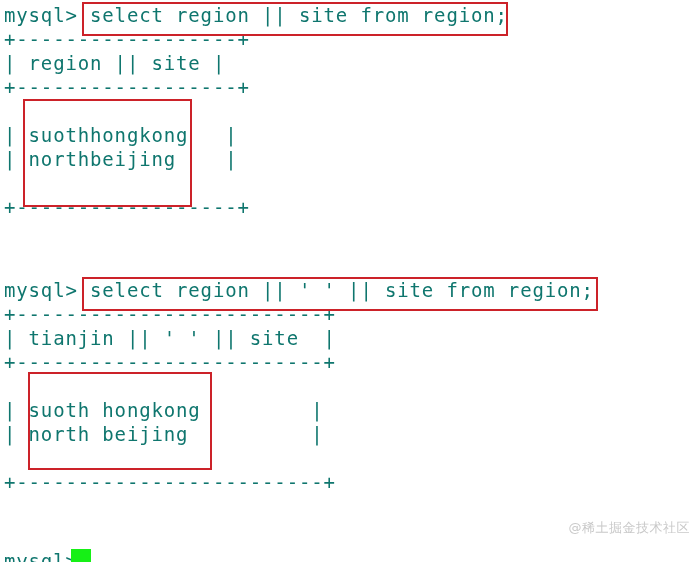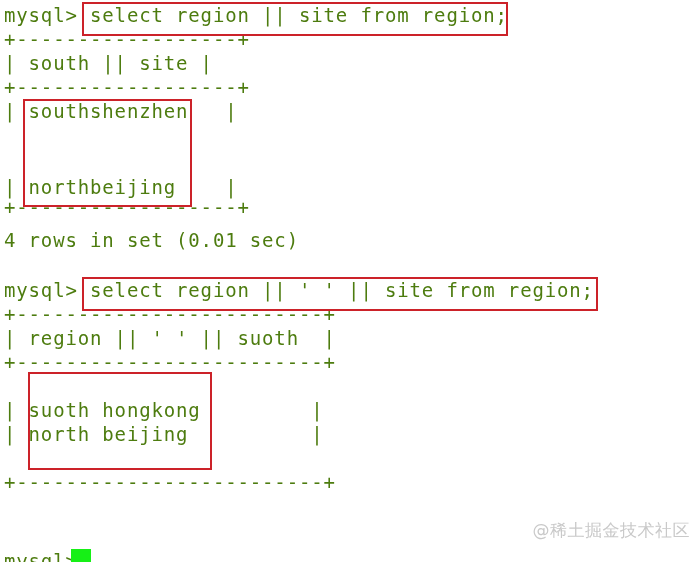--- a/index.html
+++ b/index.html
@@ -24,21 +24,21 @@
     background: #ffffff;
   }
 
   .line {
     position: absolute;
     left: 4px;
     height: 24px;
     line-height: 24px;
     font-size: 19px;
     letter-spacing: 0.85px;
-    color: #4d7c0f;
+    color: #0f766e;
     white-space: pre;
     font-family: "DejaVu Sans Mono", "Liberation Mono", monospace;
   }
 
   
   .redbox {
     position: absolute;
     border: 2px solid #cc2229;
     box-sizing: border-box;
     background: transparent;
@@ -57,44 +57,43 @@
     top: 549px;
     width: 20px;
     height: 13px;
     background: #16f016;
   }
 
   #watermark {
     position: absolute;
     right: 10px;
     top: 519px;
-    font-size: 17px;
+    font-size: 13px;
     color: #c9c9c9;
     font-family: "DejaVu Sans", "Liberation Sans", sans-serif;
     letter-spacing: 0.5px;
     white-space: pre;
   }
 </style>
 </head>
 <body>
 
 <div id="terminal">
 
   <div class="line" style="top:3px;">mysql&gt; select region || site from region;</div>
   <div class="line" style="top:27px;">+------------------+</div>
-  <div class="line" style="top:51px;">| south || site |</div>
+  <div class="line" style="top:51px;">| region || site |</div>
   <div class="line" style="top:75px;">+------------------+</div>
-  <div class="line" style="top:99px;">| southshenzhen   |</div>
-  <div class="line" style="top:147px;margin-top:28px;">| northbeijing    |</div>
+  <div class="line" style="top:123px;">| suothhongkong   |</div>
+  <div class="line" style="top:147px;">| northbeijing    |</div>
   <div class="line" style="top:195px;">+------------------+</div>
-  <div class="line" style="top:228px;">4 rows in set (0.01 sec)</div>
 
   <div class="line" style="top:278px;">mysql&gt; select region || ' ' || site from region;</div>
   <div class="line" style="top:302px;">+-------------------------+</div>
-  <div class="line" style="top:326px;">| region || ' ' || suoth  |</div>
+  <div class="line" style="top:326px;">| tianjin || ' ' || site  |</div>
   <div class="line" style="top:350px;">+-------------------------+</div>
   <div class="line" style="top:422px;">| north beijing          |</div>
   <div class="line" style="top:398px;">| suoth hongkong         |</div>
   <div class="line" style="top:470px;">+-------------------------+</div>
 
   <div class="line" style="top:549px;">mysql&gt;</div>
   <div id="cursor-block"></div>
 
   <div class="redbox" id="box-query-1"></div>
   <div class="redbox" id="box-result-1"></div>

